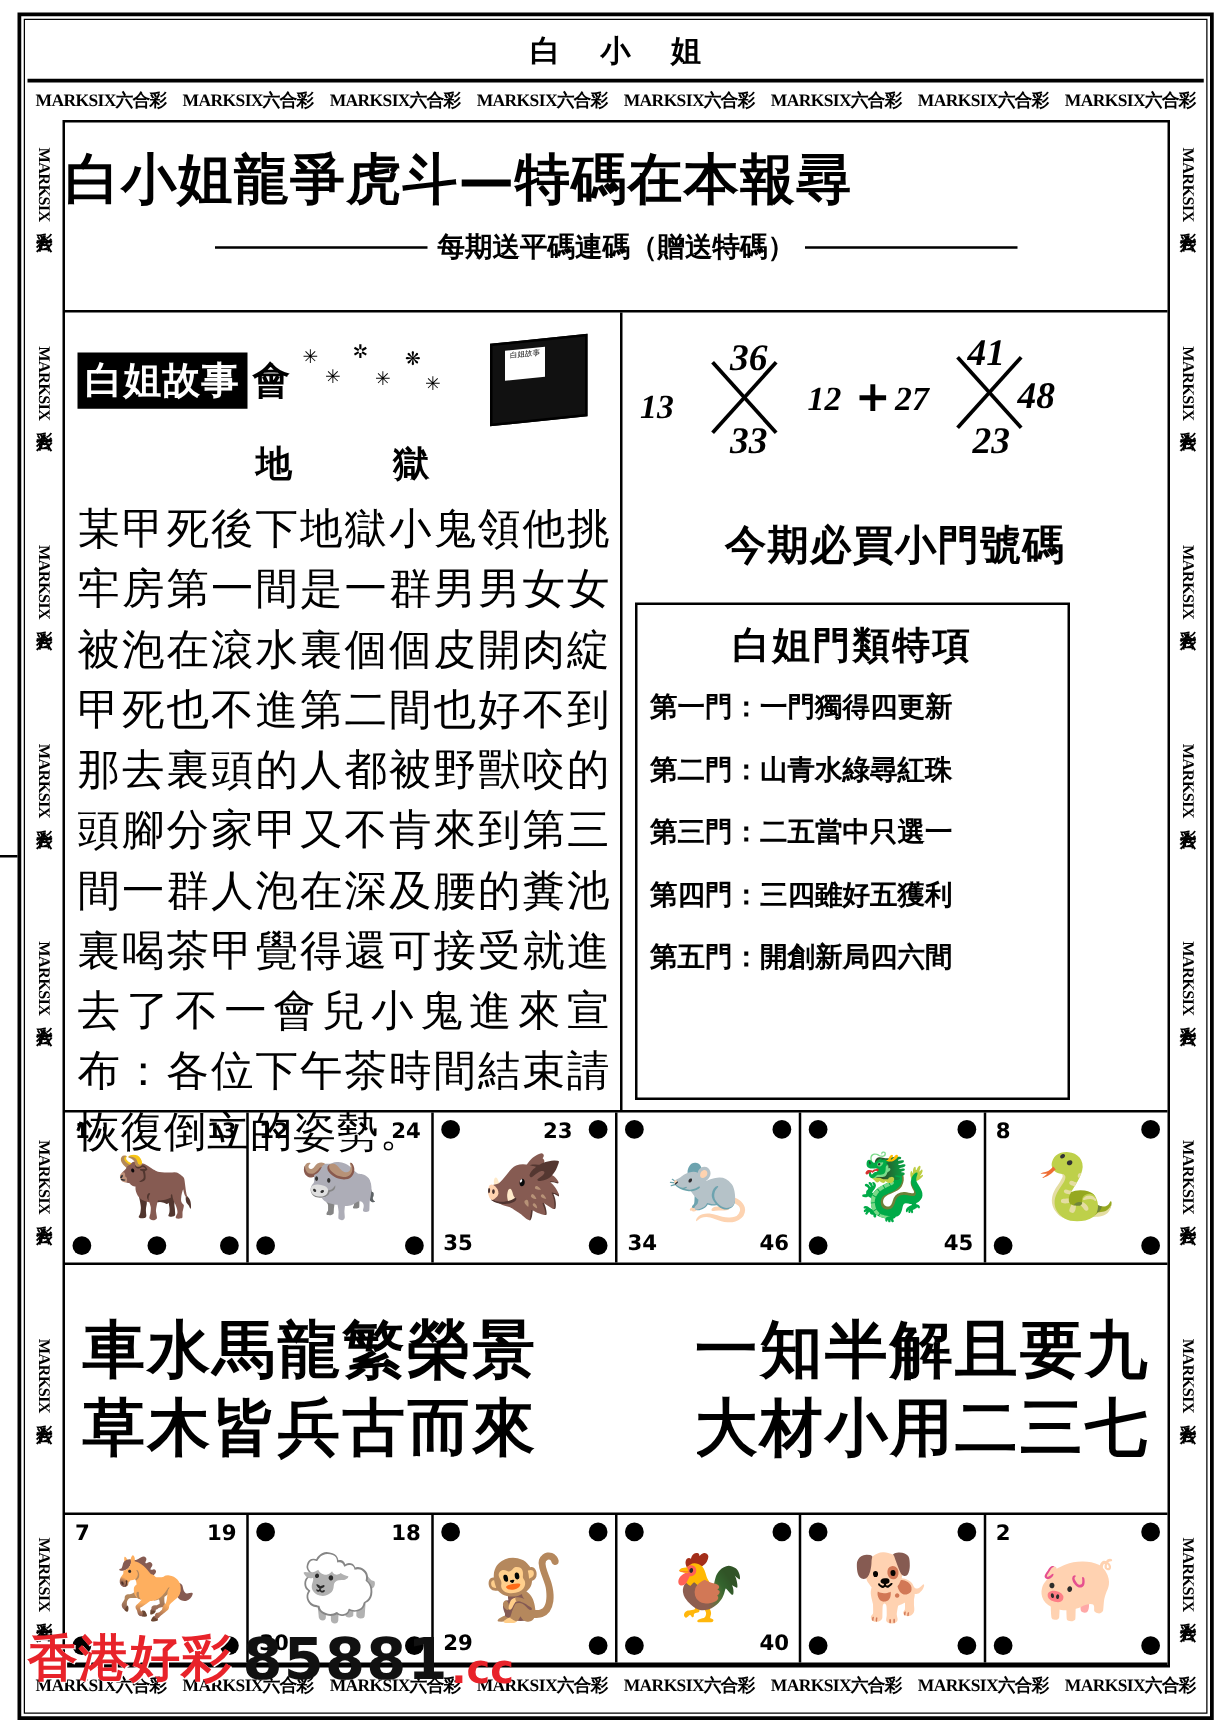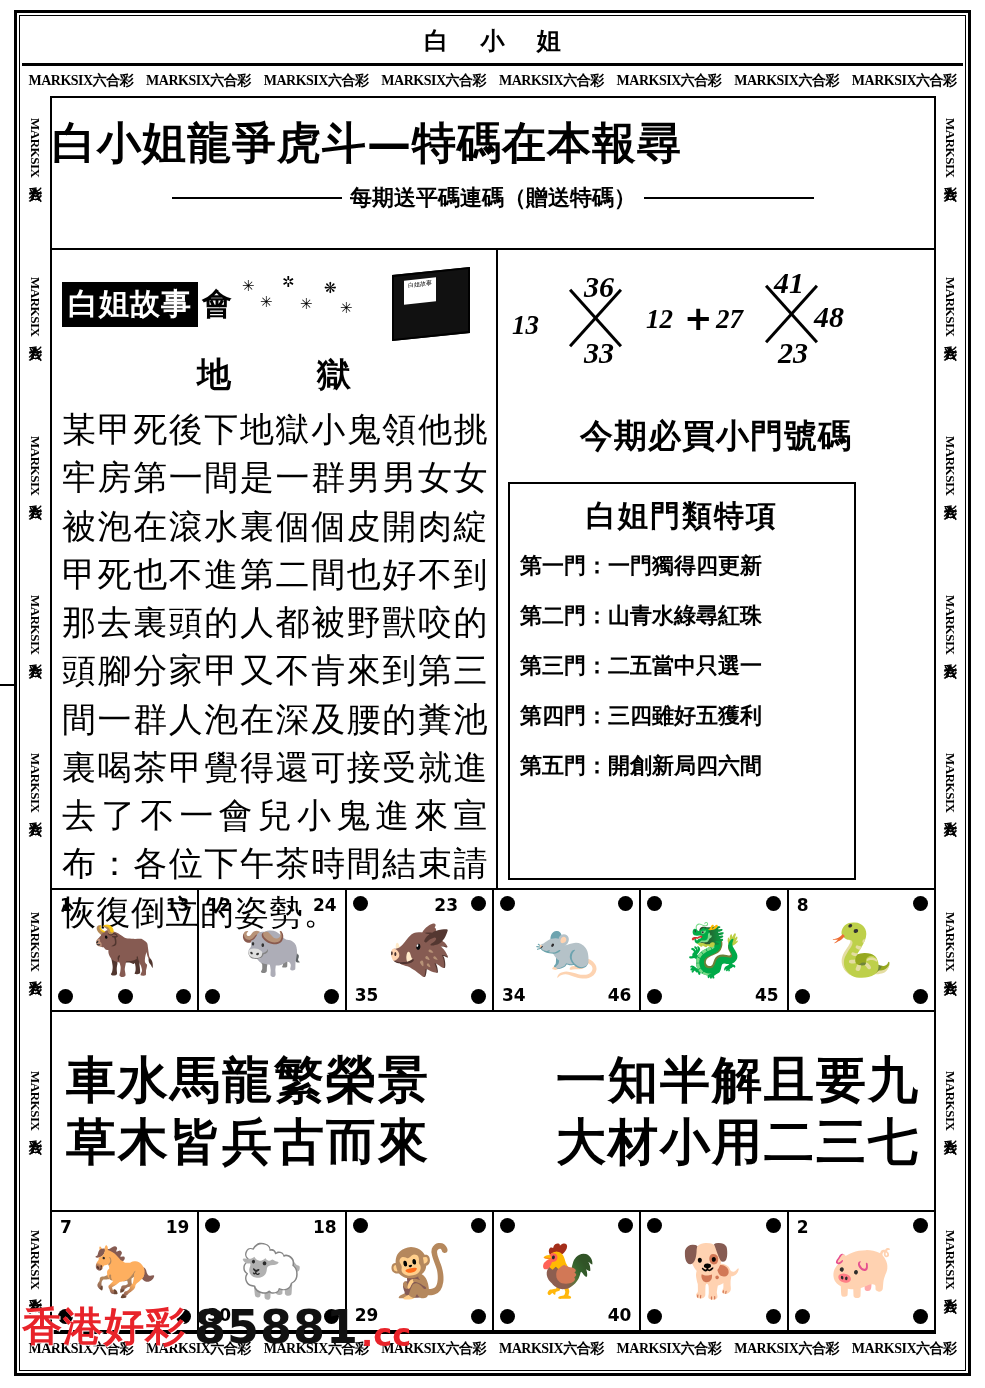--- a/index.html
+++ b/index.html
@@ -222,21 +222,21 @@
     font-size: 6px;
     text-align: center;
     line-height: 8px;
     color: #000;
     padding-top: 1px;
     box-sizing: border-box;
   }
   .story-title {
     text-align: center;
     font-family: "DejaVu Sans", sans-serif;
-    font-size: 34px;
+    font-size: 29px;
     font-weight: bold;
     letter-spacing: 26px;
     padding-left: 26px;
     margin: 2px 0 8px 0;
   }
   .story-body {
     font-family: Liberation Serif, serif;
     font-size: 34px;
     line-height: 1.42;
     padding: 0 8px 0 10px;

